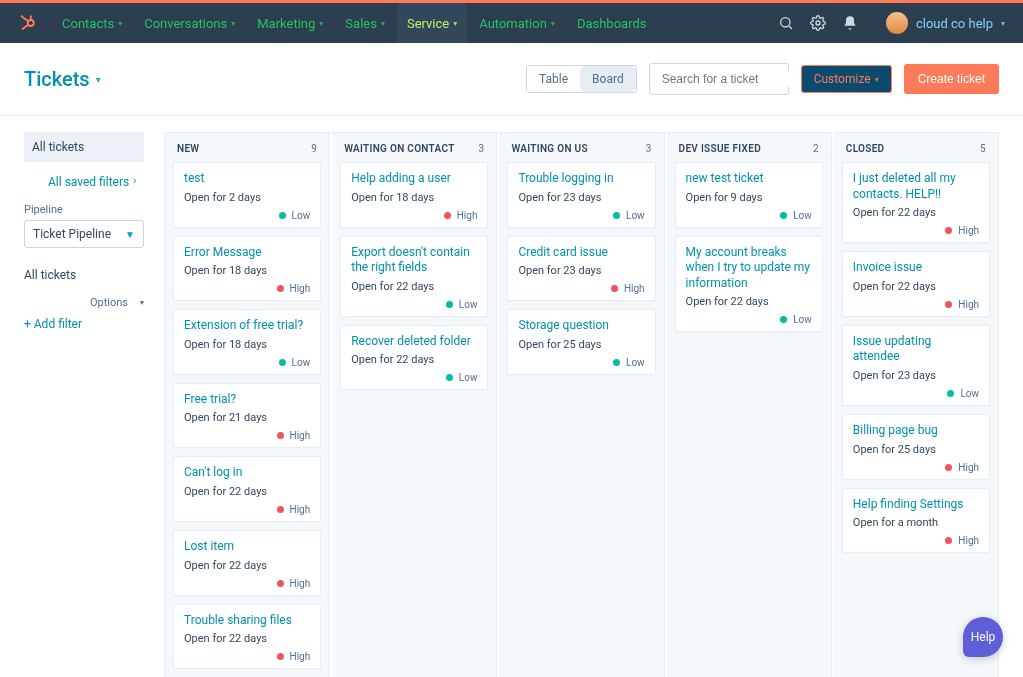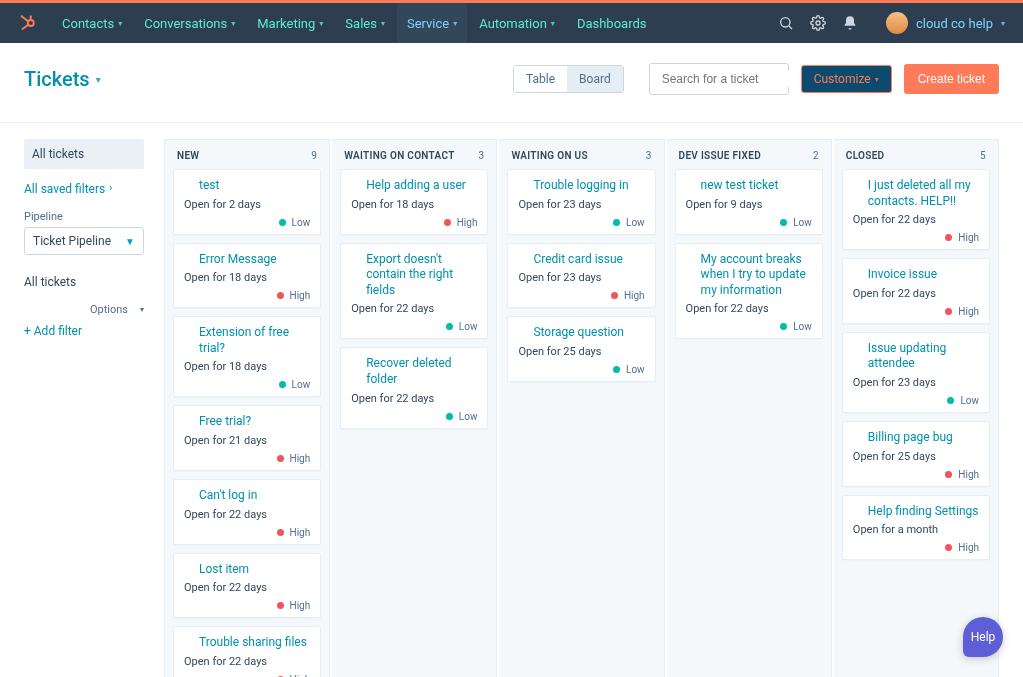--- a/index.html
+++ b/index.html
@@ -20,66 +20,66 @@
   html,body { margin:0; padding:0; font-family: -apple-system,BlinkMacSystemFont,"Segoe UI",Roboto,Helvetica,Arial,sans-serif; font-size:13px; color:var(--text-dark); background:#fff;}
   body { width:1023px; }
 
   
   .accent-line { height:3px; background:var(--orange);}
 
   
   .navbar { background:#2d3e50; color:#fff; height:40px; display:flex; align-items:center; padding:0 18px; gap:4px;}
   .logo-icon { display:flex; align-items:center; margin-right:12px;}
   .nav-items { display:flex; gap:2px; flex:1;}
-  .nav-item { padding:0 10px; height:40px; display:flex; align-items:center; gap:4px; color:#5eead4; font-size:13px; cursor:pointer;}
-  .nav-item.active { background:#33475b; color:#7dd3fc;}
+  .nav-item { padding:0 10px; height:40px; display:flex; align-items:center; gap:4px; color:#22c55e; font-size:13px; cursor:pointer;}
+  .nav-item.active { background:#33475b; color:#bef264;}
   .caret { font-size:8px; opacity:.8;}
   .topbar-right { display:flex; align-items:center; gap:16px;}
   .topbar-icon { color:#cfd8e2; cursor:pointer; display:flex;}
   .user-area { display:flex; align-items:center; gap:8px; padding-left:12px; cursor:pointer; color:#7dd3fc;}
   .avatar { width:22px; height:22px; border-radius:50%; background:linear-gradient(#f5c089,#e08a3f); display:inline-block;}
 
   
-  .subheader { display:flex; align-items:center; padding:20px 24px 27px; border-bottom:1px solid #eaf0f6;}
+  .subheader { display:flex; align-items:center; padding:20px 24px 20px; border-bottom:1px solid #eaf0f6;}
   .page-title { color:var(--teal-link); font-size:20px; font-weight:500; display:flex; align-items:center; gap:6px; cursor:pointer;}
   .subheader-right { margin-left:auto; display:flex; align-items:center; gap:12px;}
   .view-toggle { display:flex; border:1px solid var(--border); border-radius:3px; overflow:hidden;}
   .view-btn { padding:6px 12px; font-size:12px; color:var(--text-muted); background:#fff; cursor:pointer;}
-  .view-btn.active { background:#e5edf5;}
-  .search-wrap { display:flex; align-items:center; border:1px solid var(--border); border-radius:3px; padding:0 10px; height:32px; width:140px;margin-left:13px;}
+  .view-btn.active { background:#e5edf5;border-radius:6px;}
+  .search-wrap { display:flex; align-items:center; border:1px solid var(--border); border-radius:3px; padding:0 10px; height:32px; width:140px;}
   .search-input { border:none; outline:none; flex:1; font-size:12px; color:var(--text-muted);}
   .customize-btn { border:1px solid var(--orange); color:var(--orange); background:#0c4a6e; padding:6px 12px; border-radius:3px; font-size:12px; cursor:pointer; display:flex; align-items:center; gap:4px;}
   .create-btn { background:var(--orange); color:#fff; border:none; padding:8px 14px; border-radius:3px; font-size:12px; cursor:pointer;}
 
   
   .main { display:flex; padding:16px 24px 24px; gap:20px; align-items:flex-start;}
 
   
   .sidebar { width:120px; flex:0 0 120px;}
   .sb-tabs { margin-bottom:12px;}
   .sb-tab { background:#eaf0f6; padding:8px 8px; font-size:12px; color:var(--text-dark); border-radius:2px; cursor:pointer;}
-  .sb-link { color:var(--teal-link); font-size:12px; cursor:pointer; margin-bottom:14px; display:inline-flex; align-items:flex-start; gap:4px;}
+  .sb-link { color:var(--teal-link); font-size:12px; cursor:pointer; margin-bottom:14px; display:inline-flex; align-items:flex-start; gap:4px;margin-left:24px;}
   .sb-label { font-size:11px; color:var(--text-muted); margin-bottom:4px;}
   .pipeline-select { border:1px solid var(--border); border-radius:3px; padding:6px 8px; display:flex; align-items:center; justify-content:space-between; font-size:12px; color:var(--text-dark); cursor:pointer; margin-bottom:20px;}
   .pipeline-select .tri { color:var(--teal); font-size:10px;}
   .sb-subhead { font-size:12px; color:var(--text-dark); margin-bottom:2px; display:flex; justify-content:space-between; align-items:center;}
   .options-link { color:var(--text-muted); font-size:11px; cursor:pointer; display:inline-flex; align-items:center; gap:12px;}
   .sb-subhead-row { display:flex; justify-content:space-between; align-items:flex-end; margin-bottom:10px;}
   .add-filter { color:var(--teal-link); font-size:12px; cursor:pointer; margin-top:8px; display:inline-block;}
 
   
   .board { flex:1; display:flex; gap:2px;}
   .col { flex:1 1 0; min-width:0; background:var(--bg-col); border:1px solid #e5edf5; display:flex; flex-direction:column;}
   .col + .col { border-left:none;}
   .col-header { display:flex; align-items:center; justify-content:space-between; padding:10px 12px 8px; font-size:10px; font-weight:600; letter-spacing:.3px; color:var(--text-dark);}
   .col-title { text-transform:uppercase;}
   .col-count { font-weight:400; color:var(--text-muted);}
   .cards { padding:0 8px 8px; display:flex; flex-direction:column; gap:8px;}
   .card { background:#fff; border:1px solid #e5edf5; border-radius:2px; padding:8px 10px 6px; box-shadow:0 1px 1px rgba(0,0,0,.02); cursor:pointer;}
-  .card-title { color:var(--teal-link); font-size:12px; line-height:1.3; margin-bottom:4px;margin-left:15px;}
+  .card-title { color:var(--teal-link); font-size:12px; line-height:1.3; margin-bottom:4px;}
   .card-sub { font-size:11px; color:var(--text-dark);}
   .card-foot { display:flex; justify-content:flex-end; align-items:center; gap:6px; margin-top:6px; font-size:10px; color:var(--text-muted);}
   .dot { width:7px; height:7px; border-radius:50%; display:inline-block;}
   .dot.low { background:var(--green);}
   .dot.high { background:var(--red);}
 
   
   .help-bubble { position:fixed; right:20px; bottom:20px; background:var(--purple); color:#fff; border-radius:50% 50% 50% 8px / 50% 50% 50% 8px; width:40px; height:40px; display:flex; align-items:center; justify-content:center; font-size:12px; cursor:pointer; box-shadow:0 2px 8px rgba(0,0,0,.2);}
   .help-bubble { border-radius:20px 20px 20px 6px;}
 </style>

